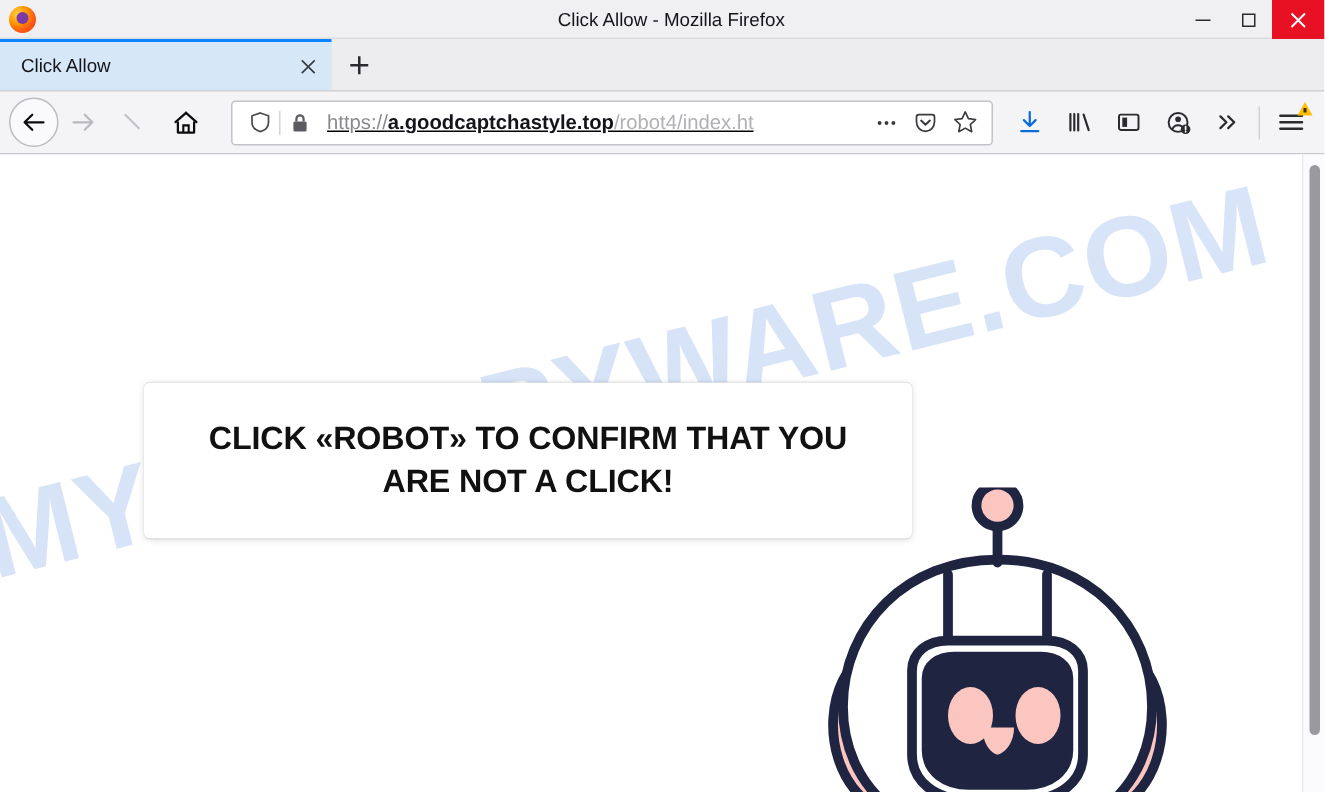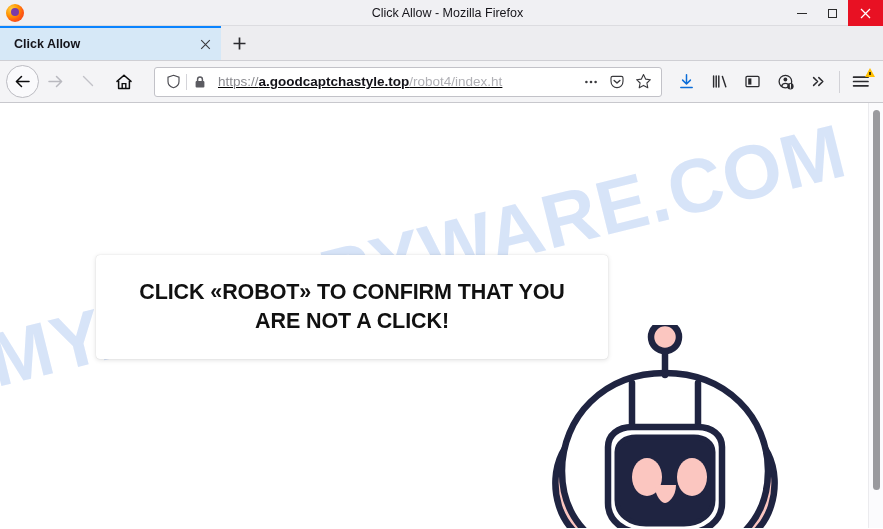--- a/index.html
+++ b/index.html
@@ -70,21 +70,20 @@
     position: relative;
   }
   .tab {
     width: 221px; height: 34px;
     background: #d6e8f7;
     border-top: 2px solid #0a84ff;
     display: flex;
     align-items: center;
     padding: 0 6px 0 14px;
     position: relative;
-    font-weight: bold;
   }
   .tab-label {
     font-size: 12.5px;
     color: #15141a;
     flex: 1;
     white-space: nowrap;
     overflow: hidden;
   }
   .tab-close {
     width: 20px; height: 20px;

